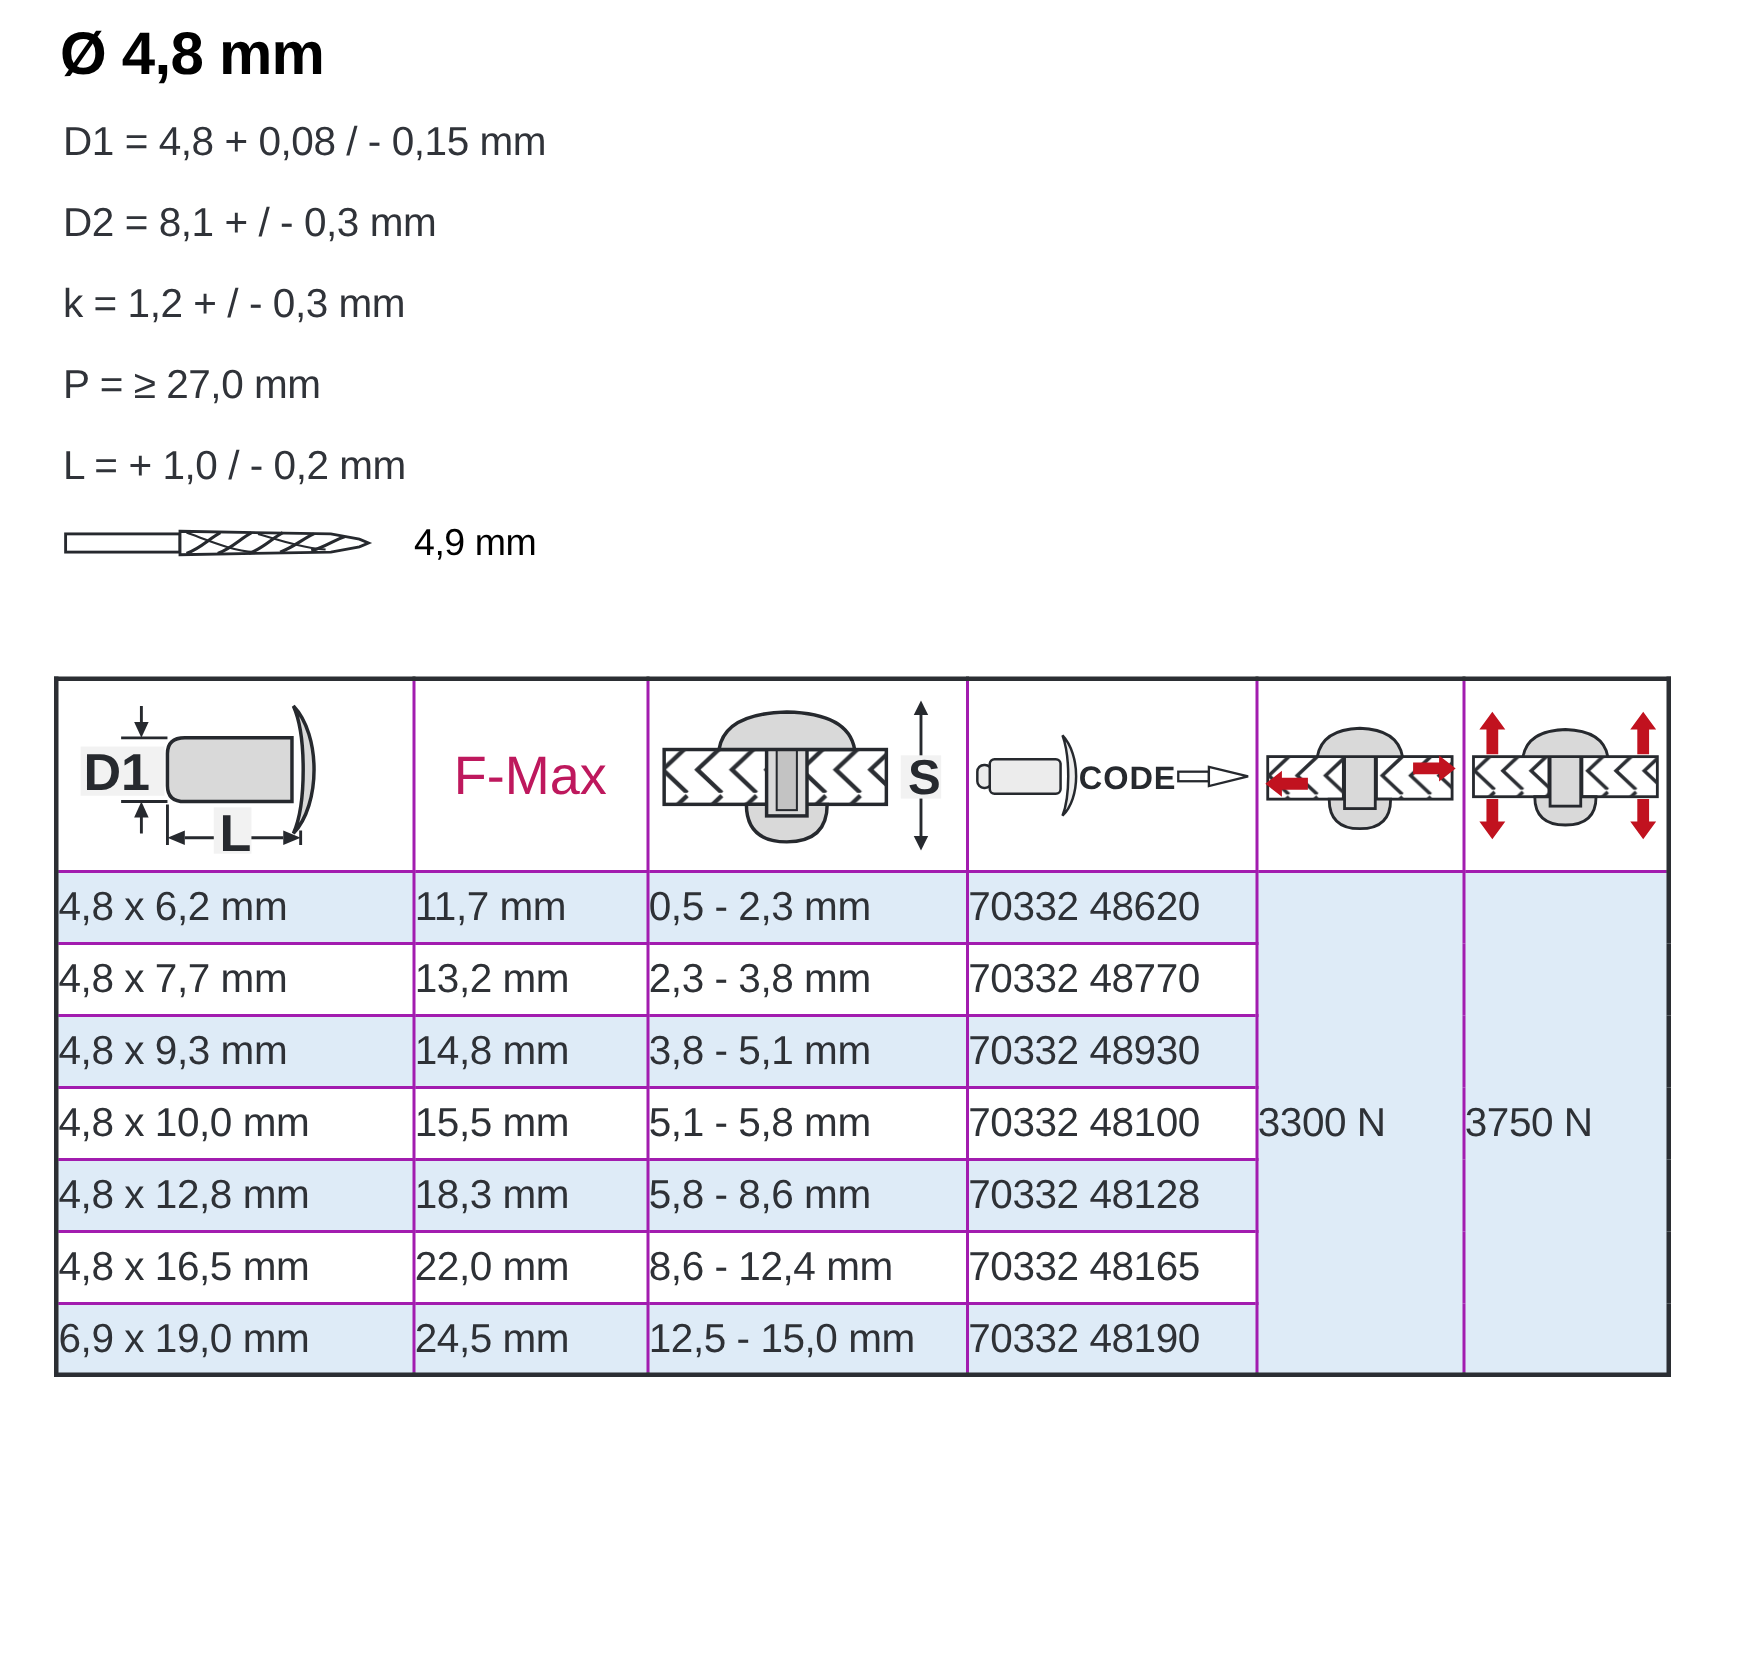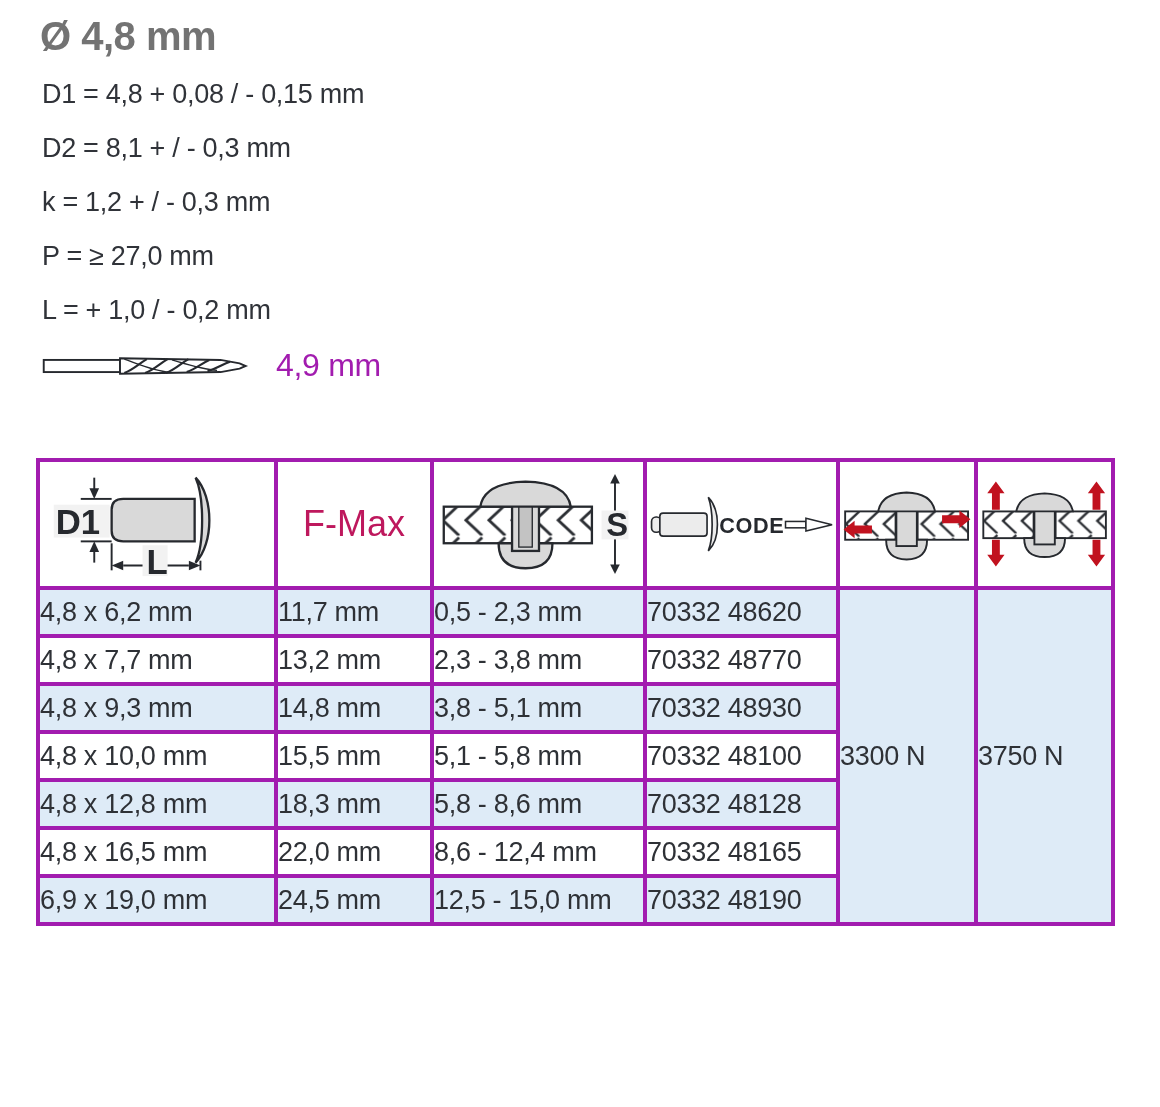--- a/index.html
+++ b/index.html
@@ -1,33 +1,33 @@
 <!DOCTYPE html>
 <html><head>
 <meta charset="utf-8">
 <style>
   * { margin:0; padding:0; box-sizing:border-box; }
   html,body { width:1160px; height:1107px; background:#ffffff;
     font-family:"Liberation Sans", sans-serif; color:#2e3136; overflow:hidden; }
   .page { position:relative; width:1160px; height:1107px; }
 
   .title { margin:14px 0 0 40px; font-size:40px; font-weight:700;
-    letter-spacing:-0.5px; color:#737373; }
+    letter-spacing:-0.5px; color:#000000; }
 
   .specs { margin:8px 14px 0 42px; }
   .spec-line { height:54px; display:flex; align-items:center;
     font-size:27px; letter-spacing:-0.3px; color:#303339; }
 
   .drill-row { margin:10px 0 0 42px; display:flex; align-items:center; gap:26px; }
   .drill-row svg { display:block; }
-  .drill-size { font-size:32px; color:#a21caf; letter-spacing:-0.3px; }
+  .drill-size { font-size:25px; color:#000000; letter-spacing:-0.3px; }
 
   table.spec-table { margin:74px 0 0 36px; border-collapse:collapse;
     border:3px solid #2b2e33; table-layout:fixed; width:1075px; }
-  th, td { border:4px solid #a21caf; padding:0; vertical-align:middle; }
+  th, td { border:2px solid #a21caf; padding:0; vertical-align:middle; }
   thead tr { height:128px; }
   tbody tr { height:48px; }
   td { font-size:27px; letter-spacing:-0.3px; color:#2e3136; white-space:nowrap; }
   tbody tr:nth-child(odd) td { background:#deebf7; }
   td.strength { background:#deebf7; font-size:27px; }
   th { background:#ffffff; }
   .fmax { font-size:36px; font-weight:400; letter-spacing:0; color:#be185d; }
   th svg { display:block; margin:0 auto; }
 
   .col-size  { width:238px; }

